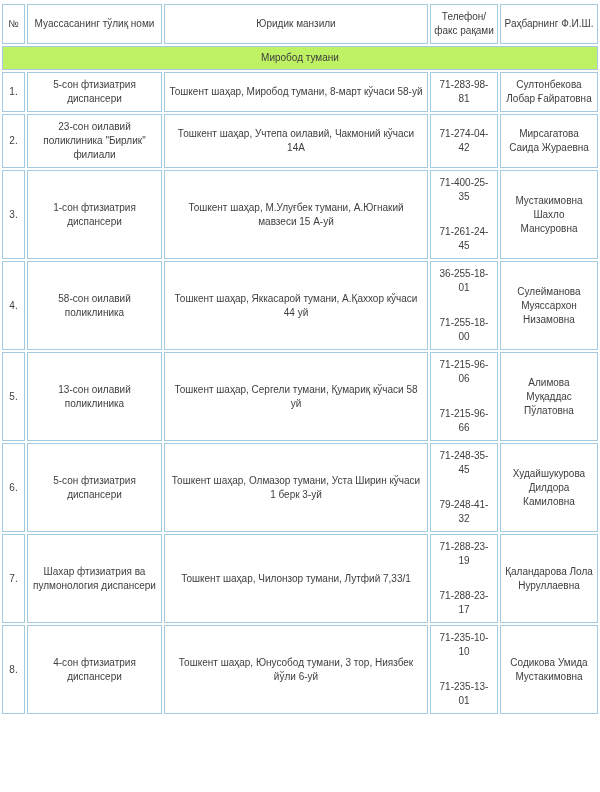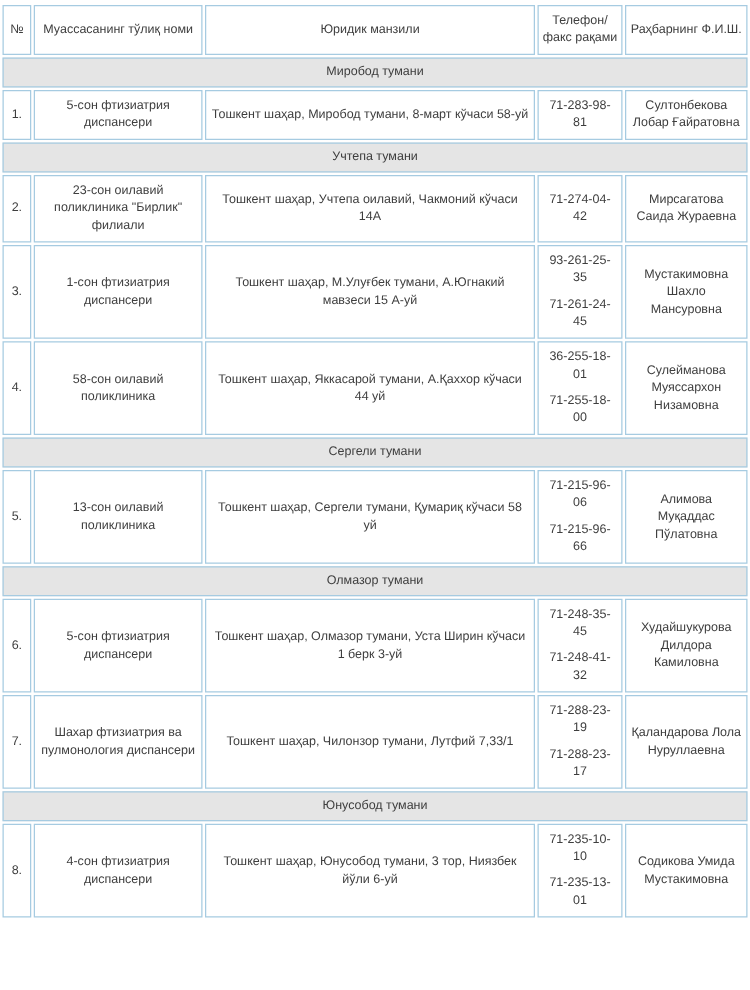--- a/index.html
+++ b/index.html
@@ -38,25 +38,25 @@
     vertical-align: middle;
     line-height: 1.4;
     padding: 4px 3px;
     word-wrap: break-word;
   }
   thead th {
     padding: 5px 2px;
     color: #3e3e3e;
   }
   tr.section-row td {
-    background: #e5e5e5;
+    background: #bef264;
     padding: 4px 2px;
   }
   td.phone-cell .phone + .phone {
-    margin-top: 7px;
+    margin-top: 21px;
     text-align: center;
   }
   tr.data-row td {
     padding: 5px 4px;
   }
 </style>
 </head>
 <body>
 
 <div class="page">
@@ -85,97 +85,85 @@
       <tr class="data-row">
         <td>1.</td>
         <td>5-сон фтизиатрия диспансери</td>
         <td>Тошкент шаҳар, Миробод тумани, 8-март кўчаси 58-уй</td>
         <td class="phone-cell">
           <div class="phone">71-283-98-81</div>
         </td>
         <td>Султонбекова Лобар Ғайратовна</td>
       </tr>
 
-      <tr class="section-row">
-        <td colspan="5">Учтепа тумани</td>
-      </tr>
       <tr class="data-row">
         <td>2.</td>
         <td>23-сон оилавий поликлиника "Бирлик" филиали</td>
         <td>Тошкент шаҳар, Учтепа оилавий, Чакмоний кўчаси 14А</td>
         <td class="phone-cell">
           <div class="phone">71-274-04-42</div>
         </td>
         <td>Мирсагатова Саида Жураевна</td>
       </tr>
 
       <tr class="data-row">
         <td>3.</td>
         <td>1-сон фтизиатрия диспансери</td>
         <td>Тошкент шаҳар, М.Улуғбек тумани, А.Югнакий мавзеси 15 А-уй</td>
         <td class="phone-cell">
-          <div class="phone">93-261-25-35</div>
+          <div class="phone">71-400-25-35</div>
           <div class="phone">71-261-24-45</div>
         </td>
         <td>Мустакимовна Шахло Мансуровна</td>
       </tr>
 
       <tr class="data-row">
         <td>4.</td>
         <td>58-сон оилавий поликлиника</td>
         <td>Тошкент шаҳар, Яккасарой тумани, А.Қаххор кўчаси 44 уй</td>
         <td class="phone-cell">
           <div class="phone">36-255-18-01</div>
           <div class="phone">71-255-18-00</div>
         </td>
         <td>Сулейманова Муяссархон Низамовна</td>
       </tr>
 
-      <tr class="section-row">
-        <td colspan="5">Сергели тумани</td>
-      </tr>
       <tr class="data-row">
         <td>5.</td>
         <td>13-сон оилавий поликлиника</td>
         <td>Тошкент шаҳар, Сергели тумани, Қумариқ кўчаси 58 уй</td>
         <td class="phone-cell">
           <div class="phone">71-215-96-06</div>
           <div class="phone">71-215-96-66</div>
         </td>
         <td>Алимова Муқаддас Пўлатовна</td>
       </tr>
 
-      <tr class="section-row">
-        <td colspan="5">Олмазор тумани</td>
-      </tr>
       <tr class="data-row">
         <td>6.</td>
         <td>5-сон фтизиатрия диспансери</td>
         <td>Тошкент шаҳар, Олмазор тумани, Уста Ширин кўчаси 1 берк 3-уй</td>
         <td class="phone-cell">
           <div class="phone">71-248-35-45</div>
-          <div class="phone">71-248-41-32</div>
+          <div class="phone">79-248-41-32</div>
         </td>
         <td>Худайшукурова Дилдора Камиловна</td>
       </tr>
 
       <tr class="data-row">
         <td>7.</td>
         <td>Шахар фтизиатрия ва пулмонология диспансери</td>
         <td>Тошкент шаҳар, Чилонзор тумани, Лутфий 7,33/1</td>
         <td class="phone-cell">
           <div class="phone">71-288-23-19</div>
           <div class="phone">71-288-23-17</div>
         </td>
         <td>Қаландарова Лола Нуруллаевна</td>
       </tr>
 
-      <tr class="section-row">
-        <td colspan="5">Юнусобод тумани</td>
-      </tr>
       <tr class="data-row">
         <td>8.</td>
         <td>4-сон фтизиатрия диспансери</td>
         <td>Тошкент шаҳар, Юнусобод тумани, 3 тор, Ниязбек йўли 6-уй</td>
         <td class="phone-cell">
           <div class="phone">71-235-10-10</div>
           <div class="phone">71-235-13-01</div>
         </td>
         <td>Содикова Умида Мустакимовна</td>
       </tr>

